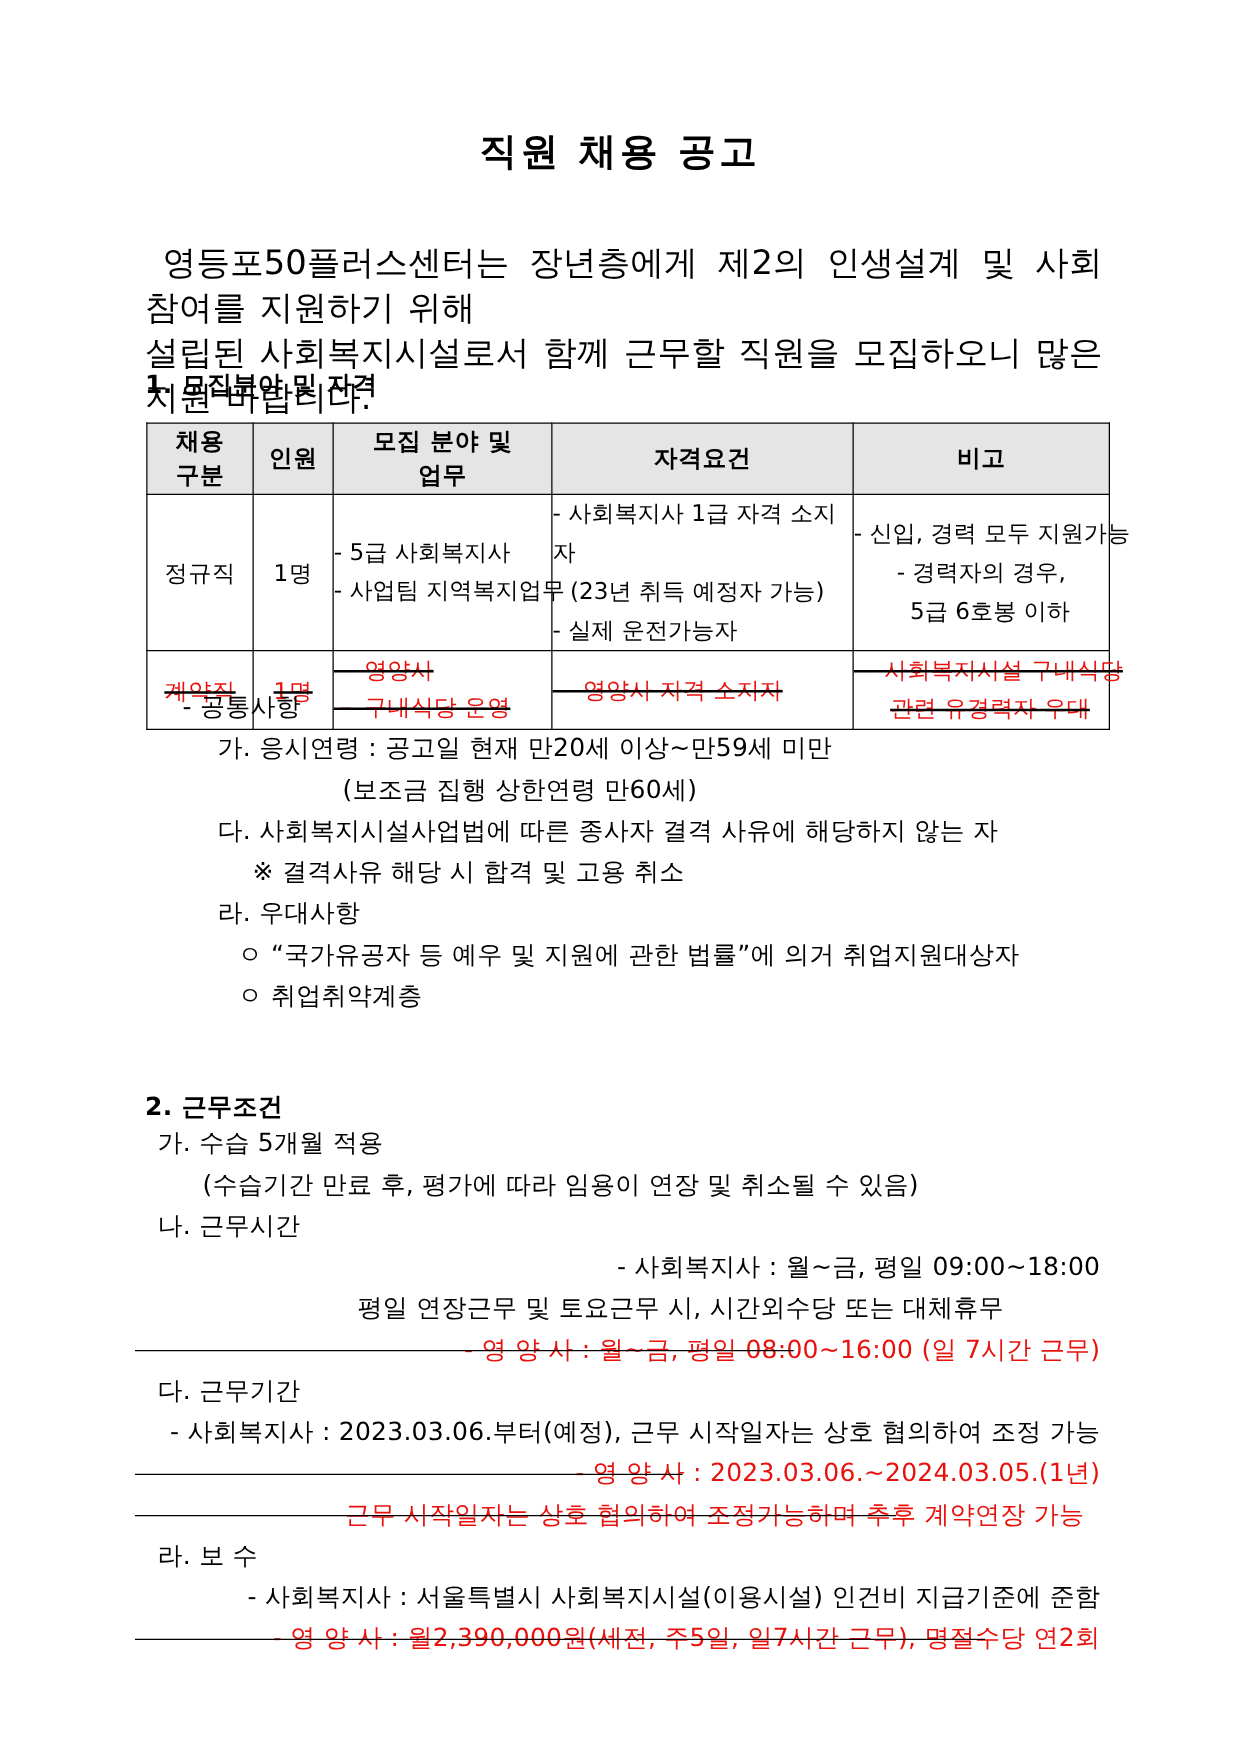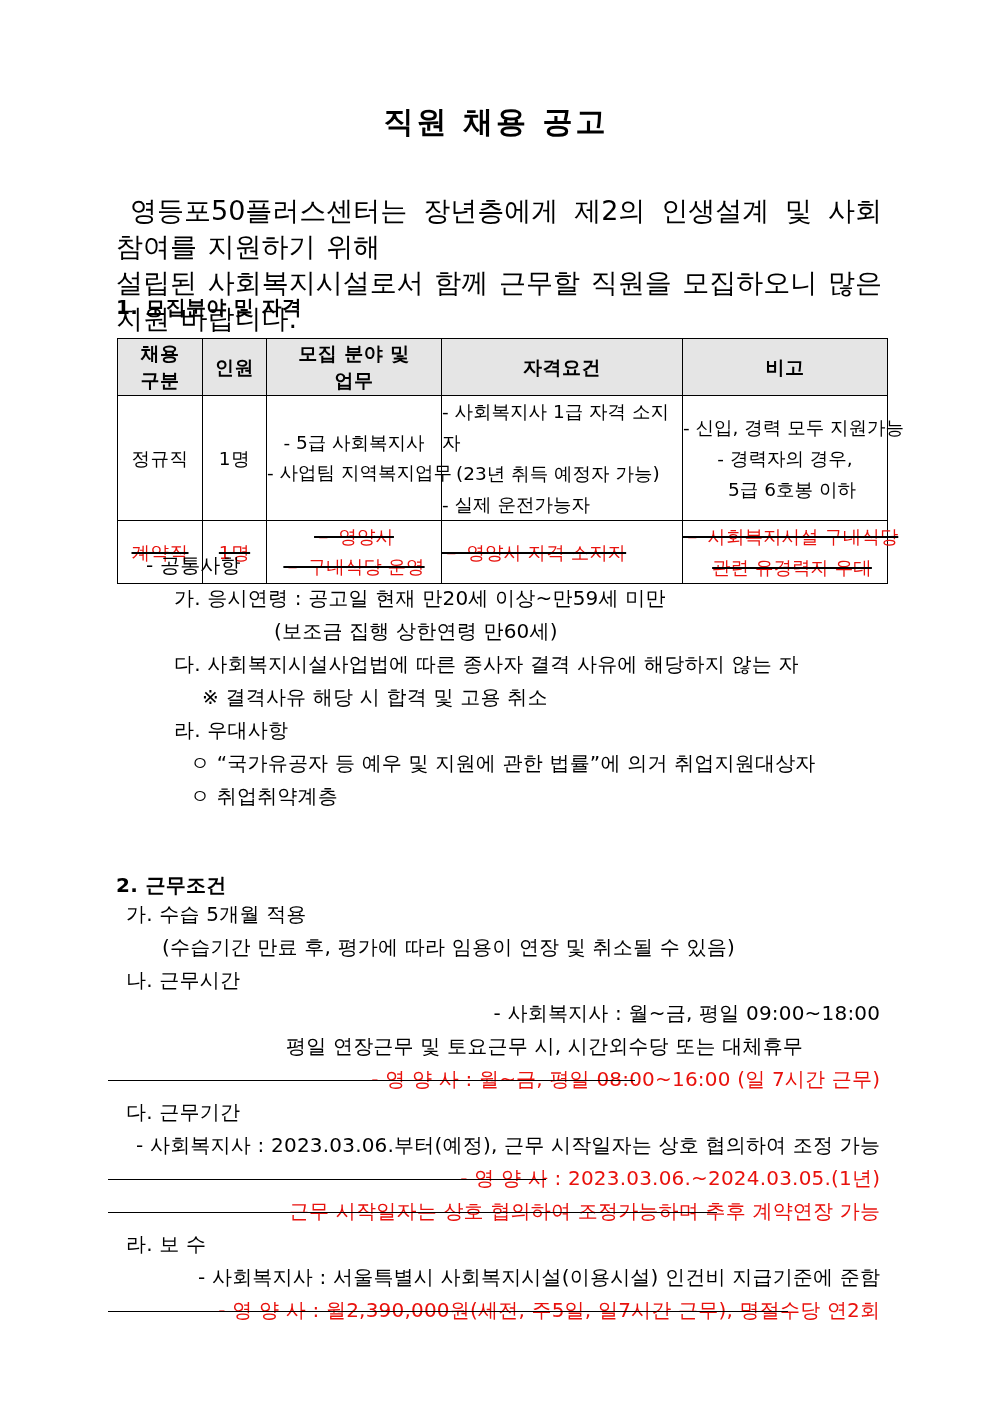--- a/index.html
+++ b/index.html
@@ -92,21 +92,21 @@
     height: 94px;
   }
   .recruit-table tbody tr.row-struck td {
     height: 58px;
   }
   .cell-center {
     text-align: center;
     letter-spacing: 0.5px;
   }
   .cell-list {
-    text-align: center;
+    text-align: left;
     padding-left: 10px;
     line-height: 30px;
   }
   .cell-list .li { display: block; white-space: nowrap; }
   .cell-qual {
     text-align: left;
     padding-left: 14px;
     line-height: 31px;
   }
   .cell-qual .li { display: block; }
@@ -149,21 +149,21 @@
   .ind-2 { padding-left: 28px; }
   .ind-3 { padding-left: 56px; }
   .ind-4 { padding-left: 128px; }
   .ind-c { padding-left: 44px; }
 
   #sec2-block { left: 126px; top: 898px; }
   .s2-a  { padding-left: 0px; }
   .s2-ind{ padding-left: 36px; }
   .s2-d  { padding-left: 10px; text-align: right; }
   .s2-cont { padding-left: 160px; }
-  .s2-cont2 { padding-left: 150px; text-align: right; }
+  .s2-cont2 { padding-left: 150px; }
 
   
   .redline {
     color: #e8110c;
     position: relative;
     display: block;
   }
   .redline .rule {
     position: absolute;
     left: -18px;

